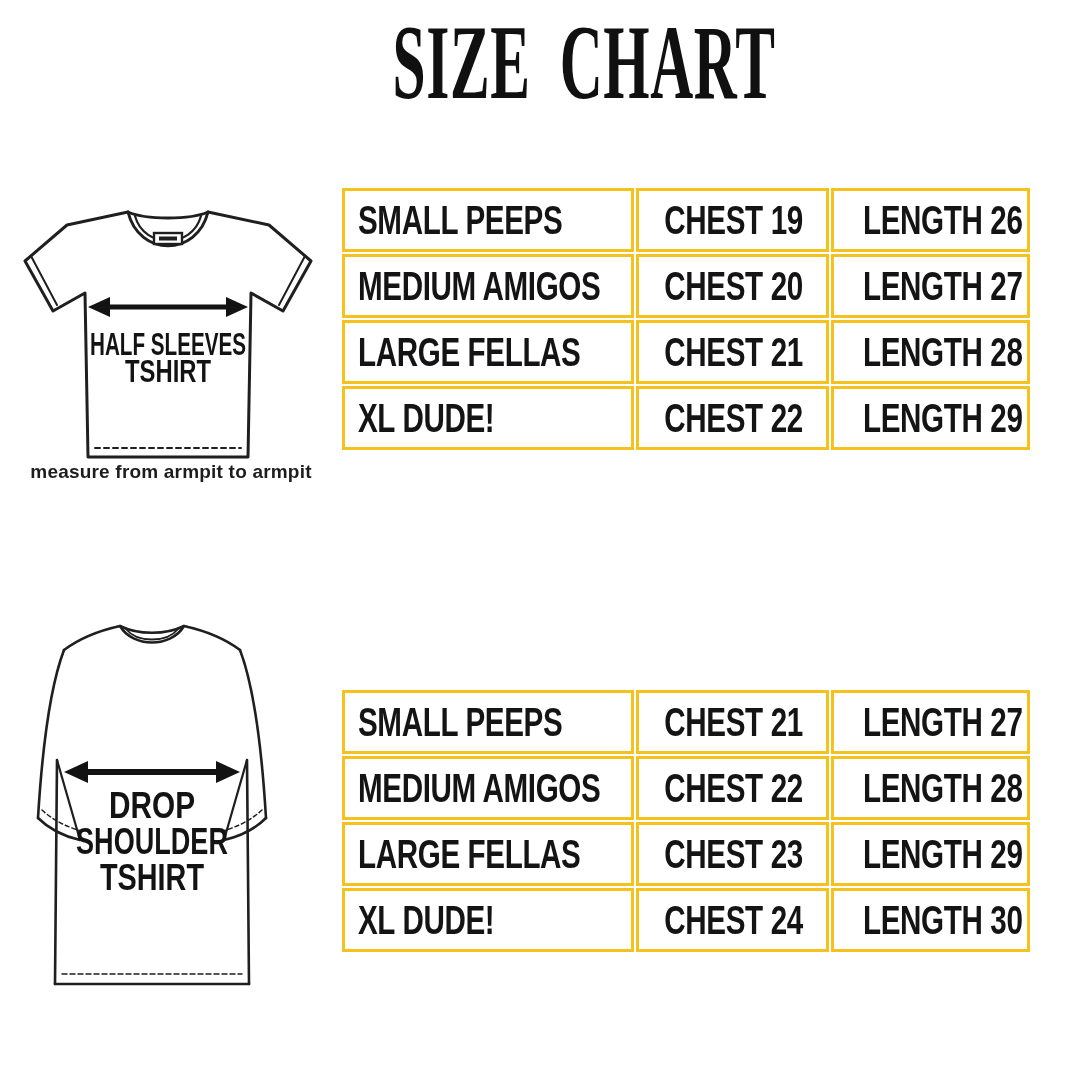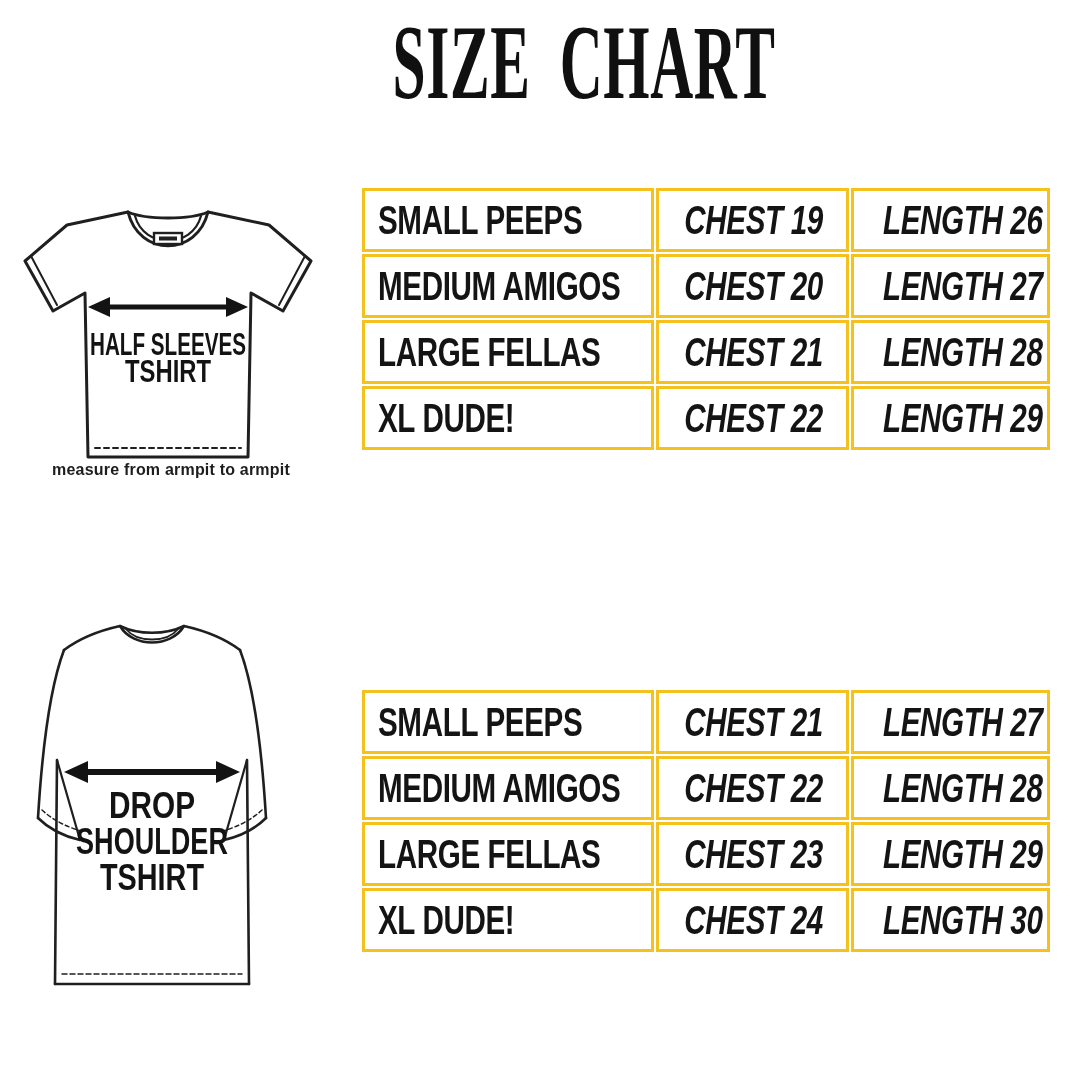--- a/index.html
+++ b/index.html
@@ -6,40 +6,40 @@
   .page{position:relative;width:1080px;height:1080px;background:#ffffff;overflow:hidden;
         font-family:"Liberation Sans",sans-serif;color:#161616;}
 
   
   .title-wrap{position:absolute;top:10px;left:0;width:100%;text-align:center;padding-left:44px;}
   .title{display:inline-block;font-family:"Liberation Serif",serif;font-weight:700;
          font-size:96px;line-height:1.0;letter-spacing:1px;word-spacing:22px;color:#101010;
          transform:scale(0.62,1.10);transform-origin:center top;white-space:nowrap;}
 
   
-  table.size-table{position:absolute;left:360px;width:692px;border-collapse:separate;border-spacing:2px;
+  table.size-table{position:absolute;left:340px;width:692px;border-collapse:separate;border-spacing:2px;
                    table-layout:fixed;}
   table.size-table td{border:3px solid #F5C21D;background:#ffffff;height:56px;vertical-align:middle;
                       overflow:hidden;}
   td.c-size{width:42%;text-align:left;padding-left:13px;}
-  td.c-chest{width:28.5%;text-align:right;font-style:italic;}
-  td.c-length{width:29.5%;text-align:right;font-style:italic;}
+  td.c-chest{width:28.5%;text-align:right;}
+  td.c-length{width:29.5%;text-align:right;}
   .cond{display:inline-block;font-weight:700;font-size:40px;letter-spacing:-0.5px;white-space:nowrap;
         color:#141414;transform:scaleX(0.74);}
   td.c-size .cond{transform-origin:left center;}
   td.c-chest .cond,td.c-length .cond{transform-origin:center center;}
   #table-1{top:186px;}
   #table-2{top:688px;}
 
   
   .shirt-svg{position:absolute;display:block;}
   #shirt-1{left:18px;top:193px;width:300px;height:290px;}
   #shirt-2{left:2px;top:612px;width:300px;height:392px;}
   .caption{position:absolute;left:18px;top:461px;width:306px;text-align:center;
-           font-weight:700;font-size:16px;letter-spacing:0.2px;color:#1d1d1d;}
+           font-weight:700;font-size:19px;letter-spacing:0.2px;color:#1d1d1d;}
   .shirt-line{fill:none;stroke:#1f1f1f;stroke-linejoin:round;stroke-linecap:round;}
   .shirt-text{font-family:"Liberation Sans",sans-serif;font-weight:700;fill:#131313;}
 </style>
 </head>
 <body>
 
 <div class="page">
 
   <div class="title-wrap">
     <span class="title">SIZE CHART</span>

